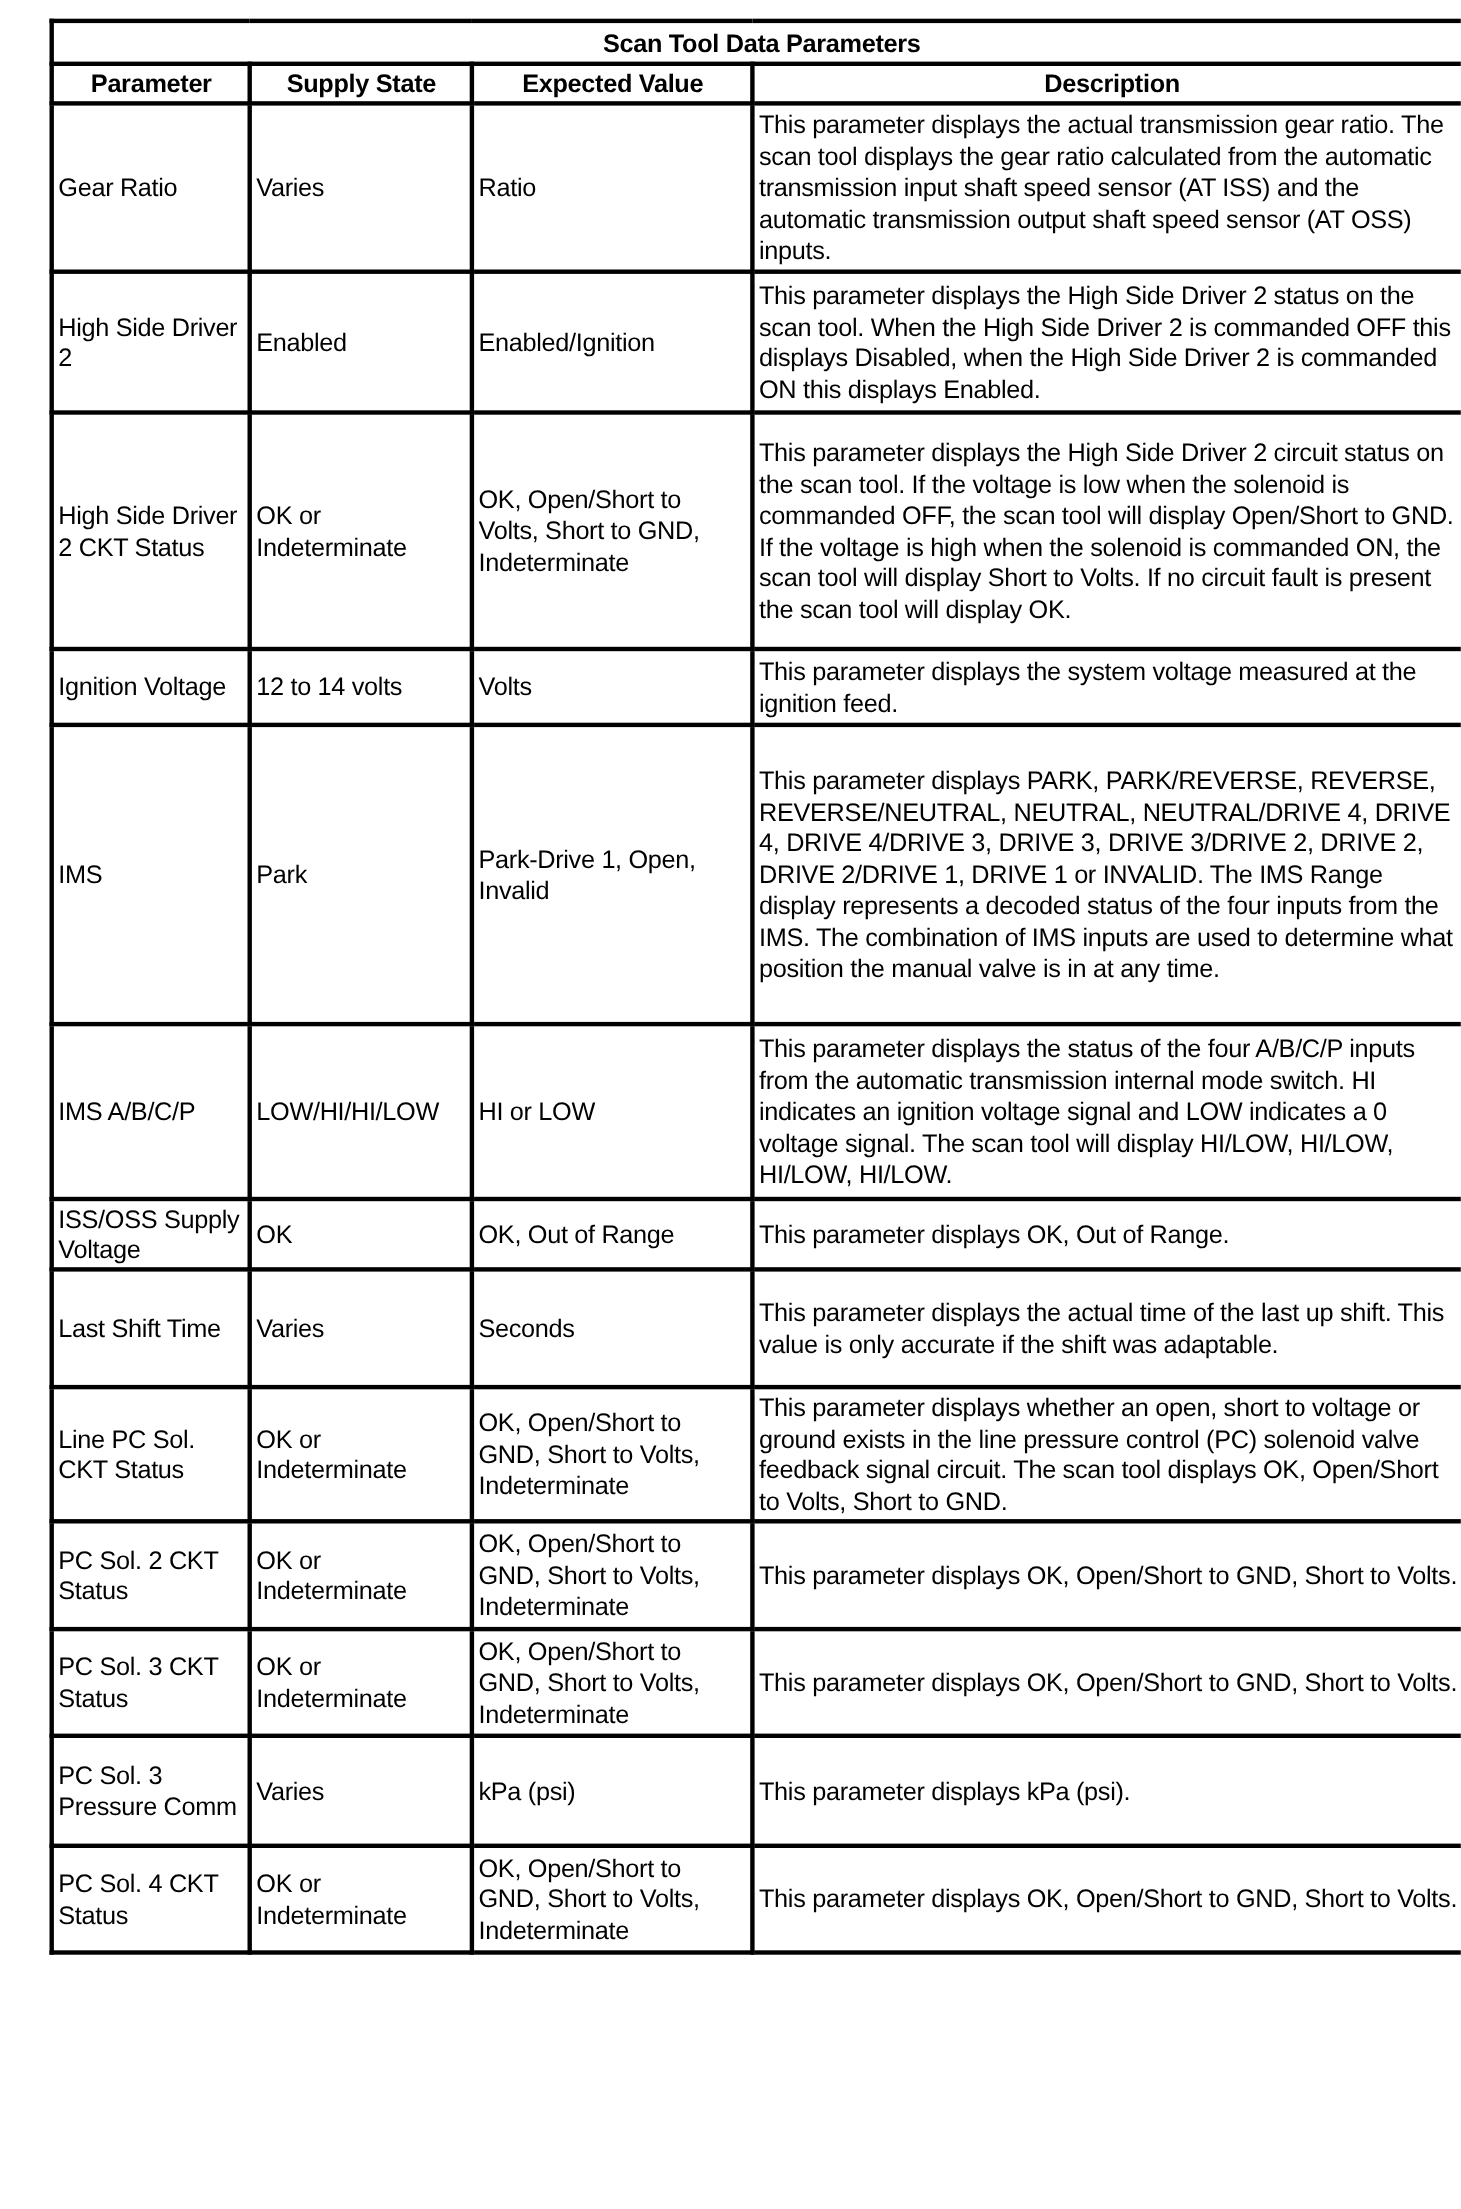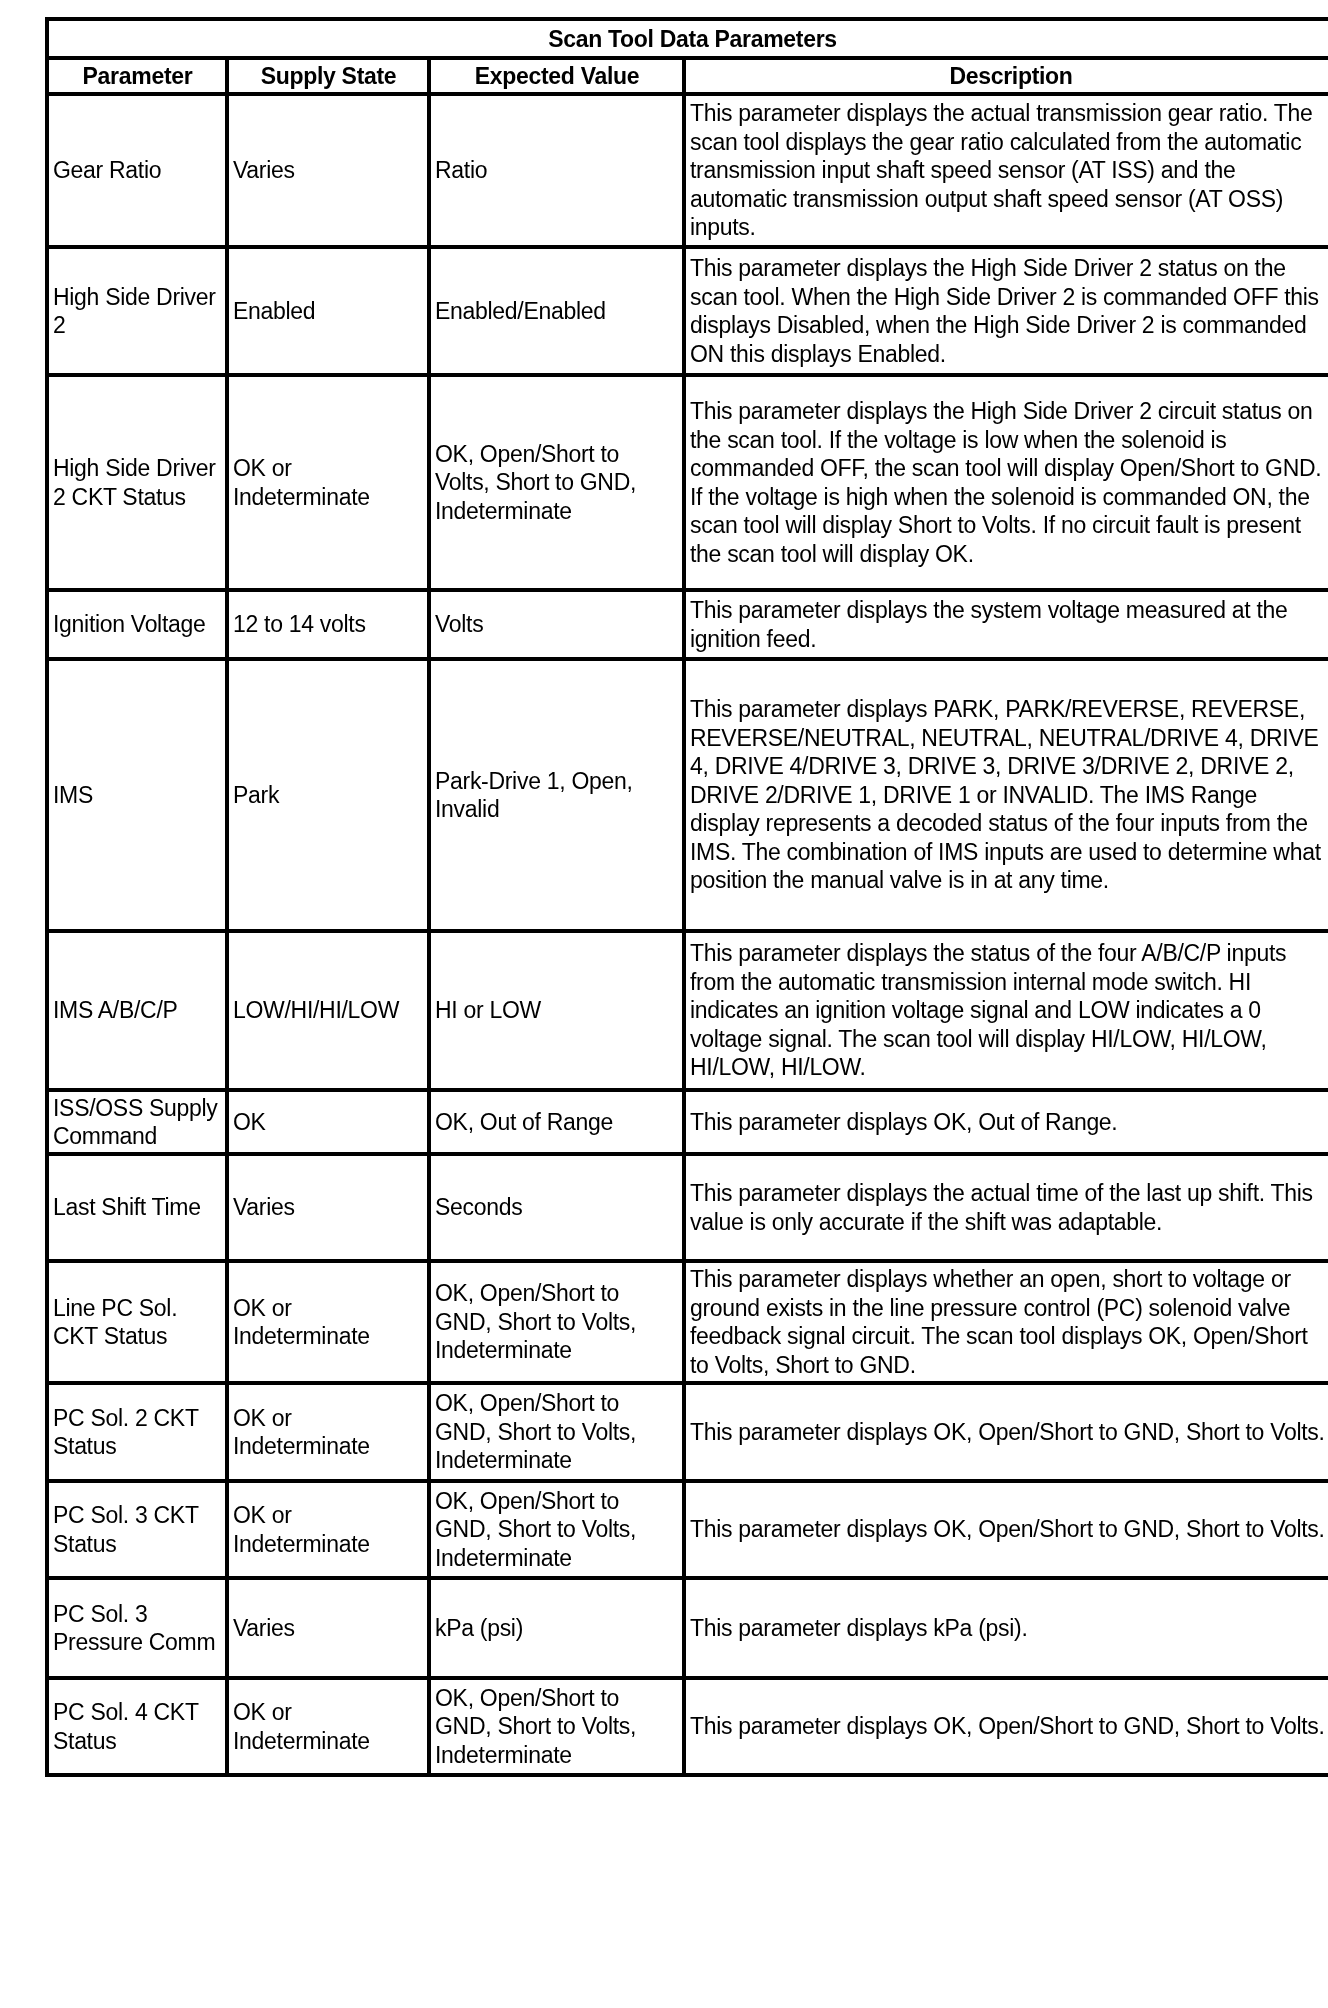--- a/index.html
+++ b/index.html
@@ -58,21 +58,21 @@
   <tbody>
     <tr style="height:153px">
       <td>Gear Ratio</td>
       <td>Varies</td>
       <td>Ratio</td>
       <td class="desc">This parameter displays the actual transmission gear ratio. The scan tool displays the gear ratio calculated from the automatic transmission input shaft speed sensor (AT ISS) and the automatic transmission output shaft speed sensor (AT OSS) inputs.</td>
     </tr>
     <tr style="height:128px">
       <td>High Side Driver 2</td>
       <td>Enabled</td>
-      <td>Enabled/Enabled</td>
+      <td>Enabled/Ignition</td>
       <td class="desc">This parameter displays the High Side Driver 2 status on the scan tool. When the High Side Driver 2 is commanded OFF this displays Disabled, when the High Side Driver 2 is commanded ON this displays Enabled.</td>
     </tr>
     <tr style="height:215px">
       <td>High Side Driver 2 CKT Status</td>
       <td>OK or Indeterminate</td>
       <td>OK, Open/Short to Volts, Short to GND, Indeterminate</td>
       <td class="desc">This parameter displays the High Side Driver 2 circuit status on the scan tool. If the voltage is low when the solenoid is commanded OFF, the scan tool will display Open/Short to GND. If the voltage is high when the solenoid is commanded ON, the scan tool will display Short to Volts. If no circuit fault is present the scan tool will display OK.</td>
     </tr>
     <tr style="height:69px">
       <td>Ignition Voltage</td>
@@ -86,21 +86,21 @@
       <td>Park-Drive 1, Open, Invalid</td>
       <td class="desc">This parameter displays PARK, PARK/REVERSE, REVERSE, REVERSE/NEUTRAL, NEUTRAL, NEUTRAL/DRIVE 4, DRIVE 4, DRIVE 4/DRIVE 3, DRIVE 3, DRIVE 3/DRIVE 2, DRIVE 2, DRIVE 2/DRIVE 1, DRIVE 1 or INVALID. The IMS Range display represents a decoded status of the four inputs from the IMS. The combination of IMS inputs are used to determine what position the manual valve is in at any time.</td>
     </tr>
     <tr style="height:159px">
       <td>IMS A/B/C/P</td>
       <td>LOW/HI/HI/LOW</td>
       <td>HI or LOW</td>
       <td class="desc">This parameter displays the status of the four A/B/C/P inputs from the automatic transmission internal mode switch. HI indicates an ignition voltage signal and LOW indicates a 0 voltage signal. The scan tool will display HI/LOW, HI/LOW, HI/LOW, HI/LOW.</td>
     </tr>
     <tr style="height:64px">
-      <td>ISS/OSS Supply Command</td>
+      <td>ISS/OSS Supply Voltage</td>
       <td>OK</td>
       <td>OK, Out of Range</td>
       <td class="desc">This parameter displays OK, Out of Range.</td>
     </tr>
     <tr style="height:107px">
       <td>Last Shift Time</td>
       <td>Varies</td>
       <td>Seconds</td>
       <td class="desc">This parameter displays the actual time of the last up shift. This value is only accurate if the shift was adaptable.</td>
     </tr>

